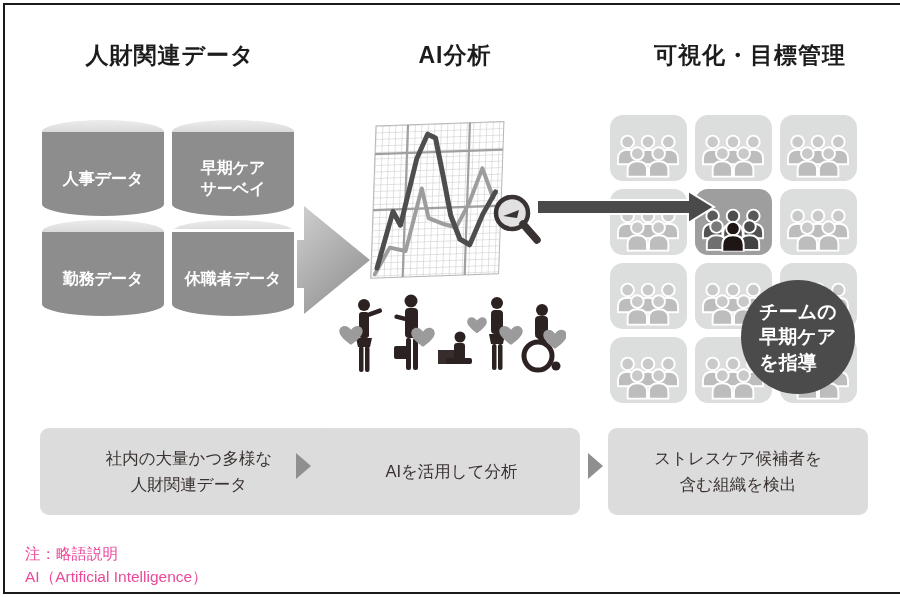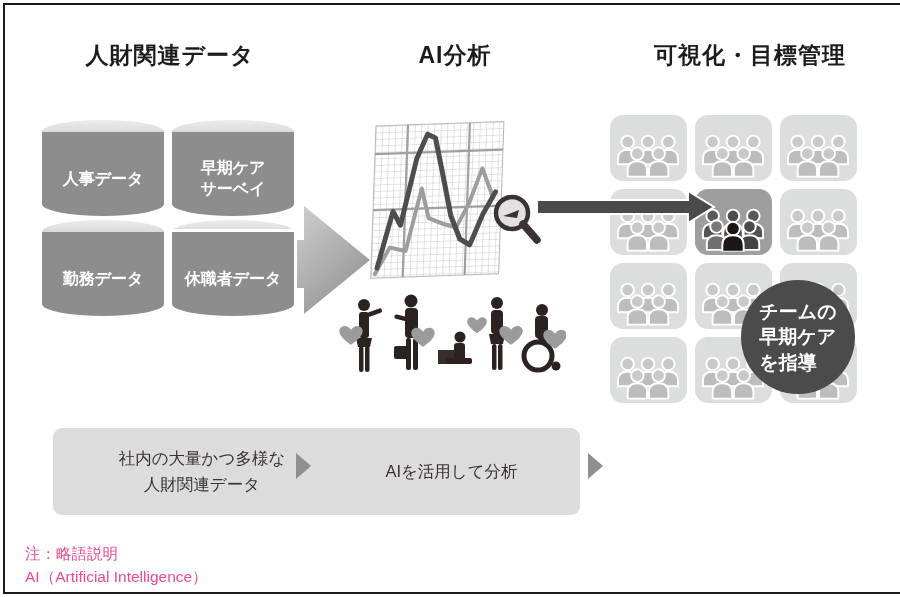--- a/index.html
+++ b/index.html
@@ -41,21 +41,21 @@
 
   
   .badge{position:absolute;left:741px;top:280px;width:114px;height:114px;border-radius:50%;
          background:#4b4b4b;color:#fff;display:flex;align-items:center;justify-content:center;
          text-align:left;font-size:19px;font-weight:700;line-height:1.35;z-index:5;}
 
   
   .fbox{position:absolute;top:428px;height:87px;background:#dcdcdd;border-radius:9px;
         display:flex;align-items:center;justify-content:center;text-align:center;
         font-size:16.5px;color:#3a3230;line-height:1.55;}
-  .fb1{left:53px;width:298px;} .fb2{left:323px;width:257px;} .fb3{left:608px;width:260px;}
+  .fb1{left:40px;width:298px;} .fb2{left:323px;width:257px;} .fb3{left:608px;width:260px;}
   .tri{position:absolute;top:453px;width:0;height:0;border-top:13px solid transparent;
        border-bottom:13px solid transparent;border-left:15px solid #8f8f8f;}
   .t1{left:296px;} .t2{left:588px;}
 
   
   .note{position:absolute;left:25px;top:542px;font-size:15.5px;color:#ec4899;line-height:1.5;}
 </style>
 </head>
 <body>
 
@@ -272,18 +272,20 @@
 
   <div class="badge pre">チームの
 早期ケア
 を指導</div>
 
   <div class="fbox fb1 pre">社内の大量かつ多様な
 人財関連データ</div>
   <div class="tri t1"></div>
   <div class="fbox fb2 pre">AIを活用して分析</div>
   <div class="tri t2"></div>
+  <div class="fbox fb3 pre">ストレスケア候補者を
+含む組織を検出</div>
 
   <div class="note">
     <div>注：略語説明</div>
     <div>AI（Artificial Intelligence）</div>
   </div>
 </div>
 
 </body></html>

